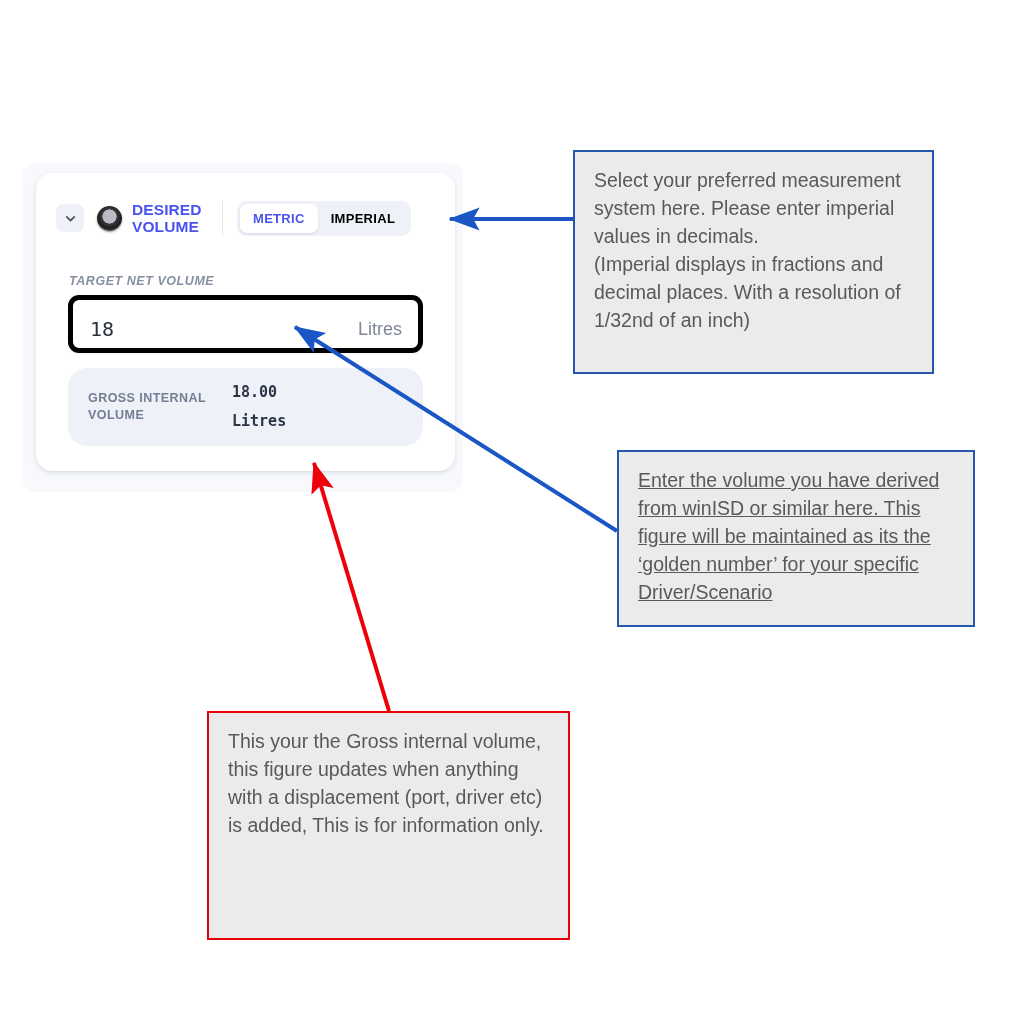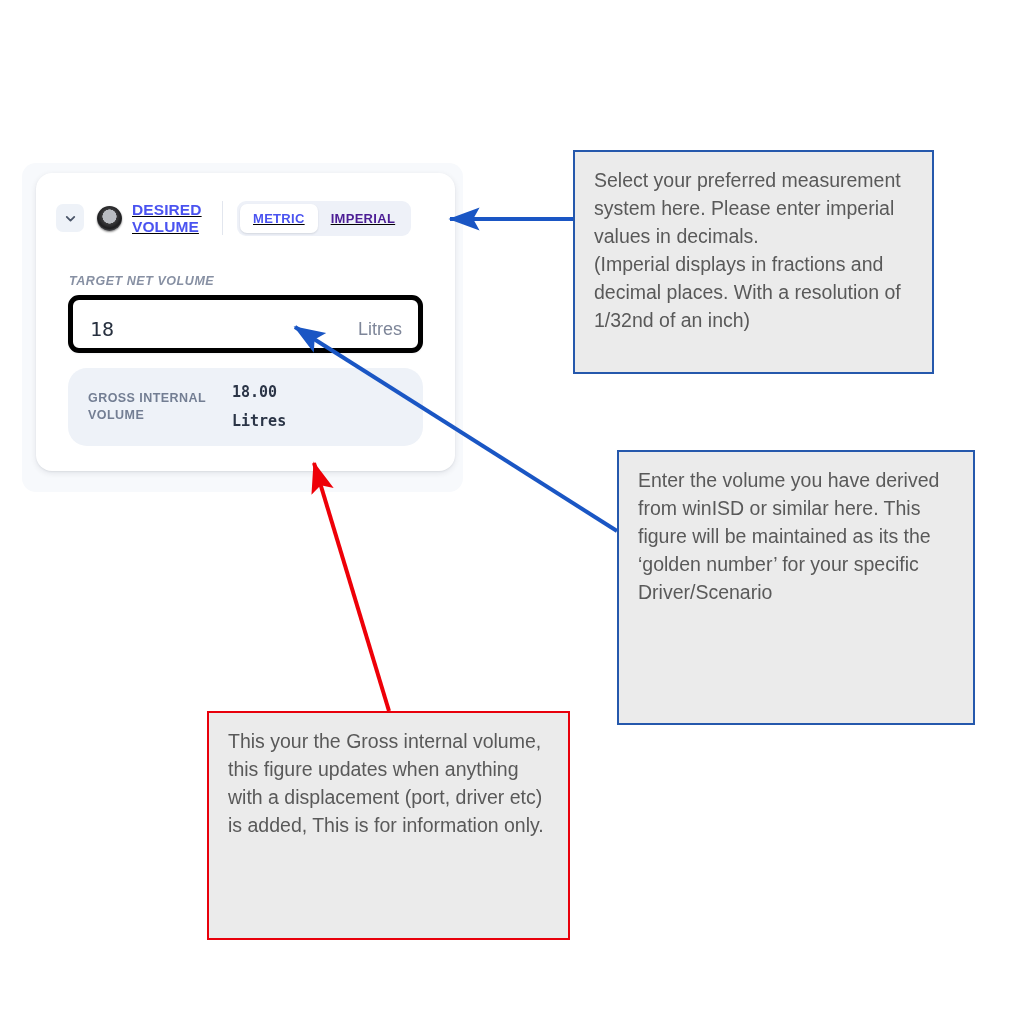--- a/index.html
+++ b/index.html
@@ -39,21 +39,20 @@
 
   
   #card-header {
     position: absolute;
     left: 20px;
     top: 20px;
     right: 20px;
     height: 50px;
     display: flex;
     align-items: center;
-    text-decoration: underline;
   }
   #collapse-button {
     width: 28px;
     height: 28px;
     border-radius: 7px;
     background: #eef2f8;
     display: flex;
     align-items: center;
     justify-content: center;
     flex: 0 0 auto;
@@ -107,21 +106,21 @@
     cursor: pointer;
     padding: 0 13px;
     text-align: right;
   }
   .toggle-opt.active {
     background: #ffffff;
     color: #4a53f0;
     box-shadow: 0 1px 2px rgba(16,24,40,0.12);
   }
   .toggle-opt.inactive {
-    color: #4c1d95;
+    color: #000000;
   }
 
   
   #target-label {
     position: absolute;
     left: 33px;
     top: 101px;
     font-size: 12.5px;
     font-weight: bold;
     letter-spacing: 0.55px;
@@ -192,21 +191,21 @@
     font-size: 19.5px;
     line-height: 28px;
     color: #595959;
     padding: 14px 17px 14px 19px;
     white-space: pre-line;
   }
   .annot.blue { border: 2px solid #2558ac; }
   .annot.red  { border: 2px solid #e8000b; }
 
   #annot-units   { left: 573px; top: 150px;  width: 361px; height: 224px; }
-  #annot-input   { left: 617px; top: 450px;  width: 358px; height: 275px; }
+  #annot-input   { left: 617px; top: 450px;  width: 358px; height: 177px; text-decoration: underline; }
   #annot-gross   { left: 207px; top: 711px;  width: 363px; height: 229px; }
 
   #arrow-layer {
     position: absolute;
     left: 0; top: 0;
     width: 1024px; height: 1024px;
     pointer-events: none;
   }
 </style>
 </head>

